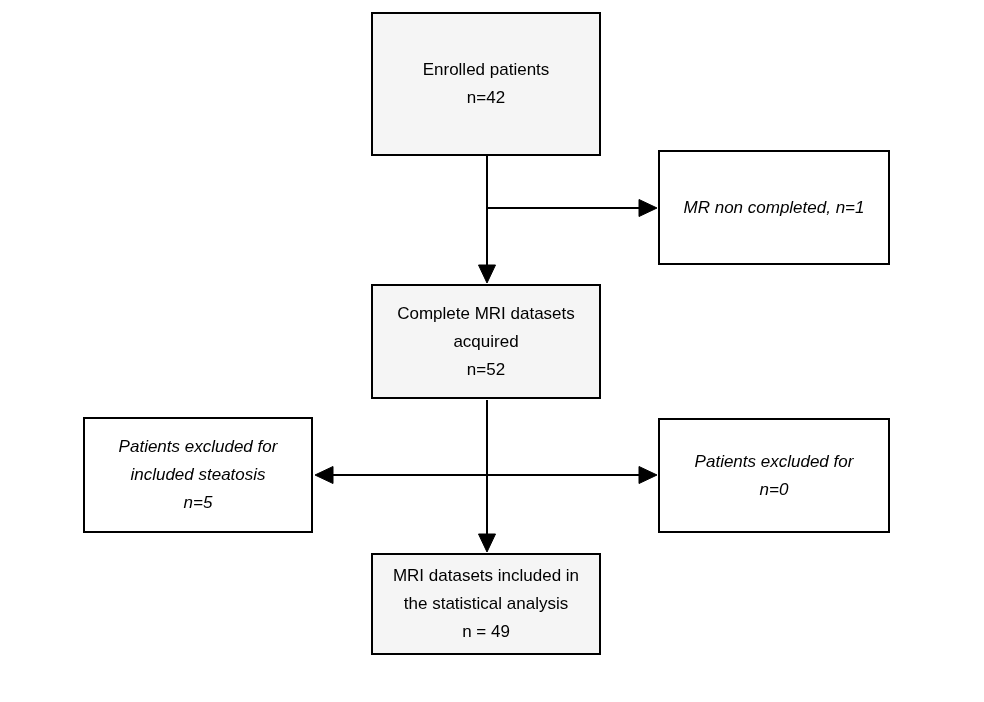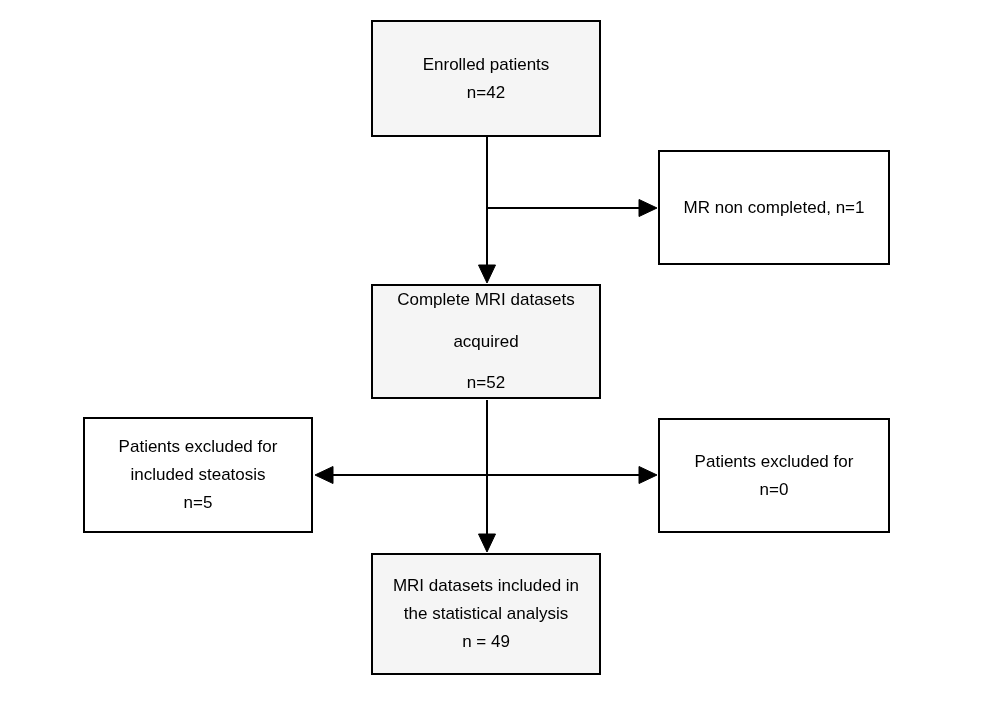--- a/index.html
+++ b/index.html
@@ -22,28 +22,28 @@
     display: flex;
     flex-direction: column;
     align-items: center;
     justify-content: center;
     text-align: center;
     font-size: 17px;
     line-height: 28px;
     color: var(--text, #000000);
   }
   .node.shaded { background: var(--box-fill-shaded, #f5f5f5); }
-  .node.plain  { background: var(--box-fill-plain, #ffffff); }
+  .node.plain  { background: var(--box-fill-plain, #ffffff); font-style: italic; }
 
-  #node-enrolled          { left: 371px; top: 20px;  width: 230px; height: 117px; }
+  #node-enrolled          { left: 371px; top: 12px;  width: 230px; height: 144px; }
   #node-mr-non-completed  { left: 658px; top: 150px; width: 232px; height: 115px; }
-  #node-complete-mri      { left: 371px; top: 284px; width: 230px; height: 115px; justify-content: space-between; }
+  #node-complete-mri      { left: 371px; top: 284px; width: 230px; height: 115px; }
   #node-excluded-steatosis{ left: 83px;  top: 417px; width: 230px; height: 116px; }
   #node-excluded-iron     { left: 658px; top: 418px; width: 232px; height: 115px; }
-  #node-included-analysis { left: 371px; top: 553px; width: 230px; height: 122px; }
+  #node-included-analysis { left: 371px; top: 553px; width: 230px; height: 102px; }
 
   .arrows {
     position: absolute;
     left: 0; top: 0;
     width: 984px;
     height: 702px;
     pointer-events: none;
   }
   .arrows line {
     stroke: var(--arrow, #000000);

